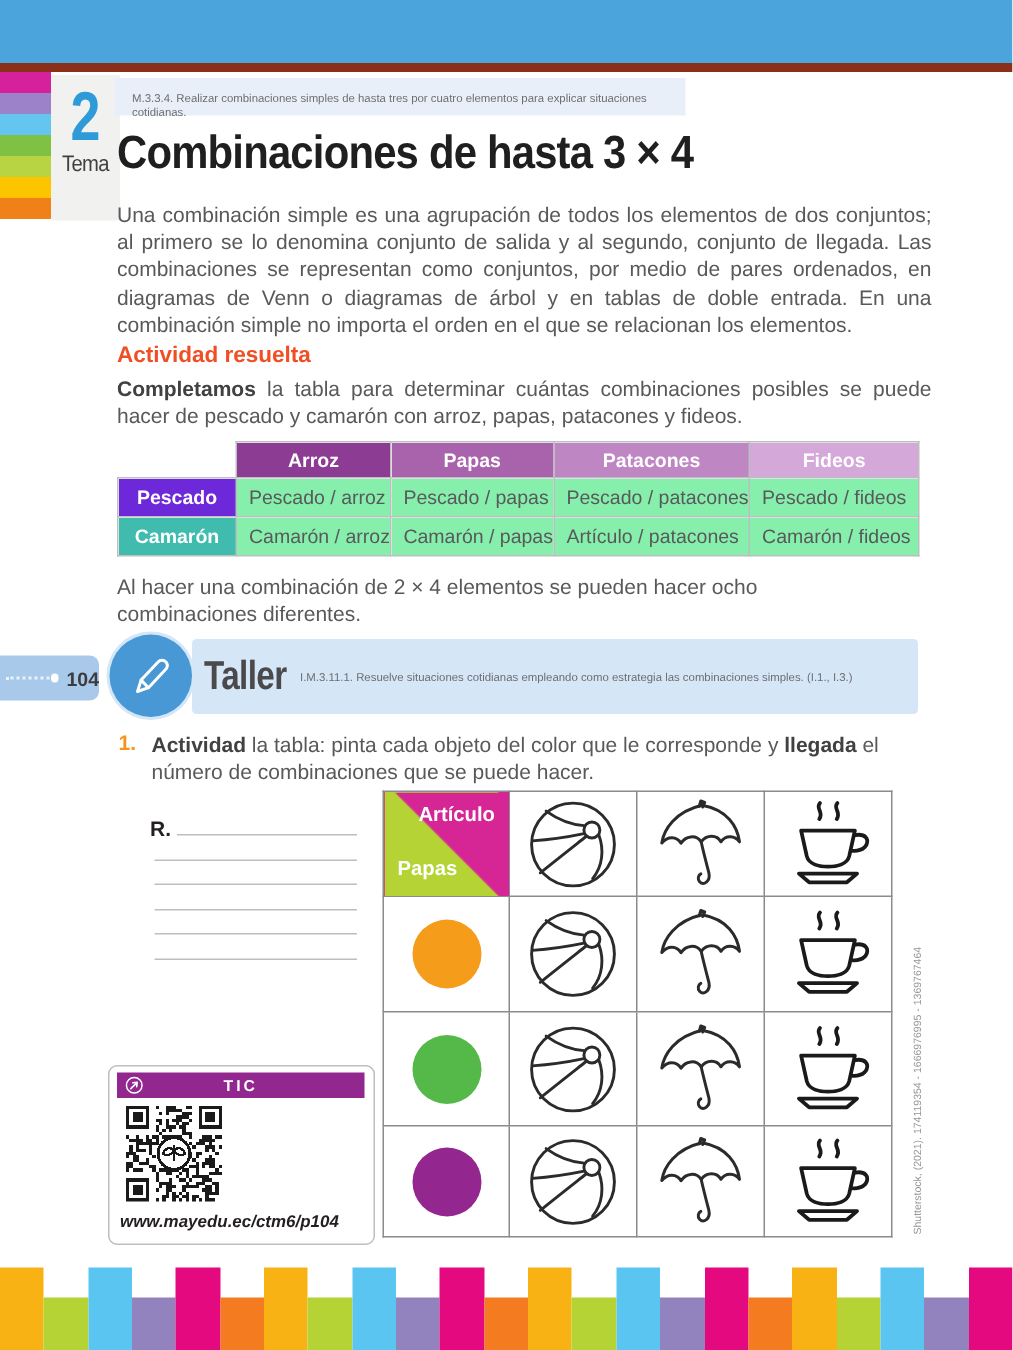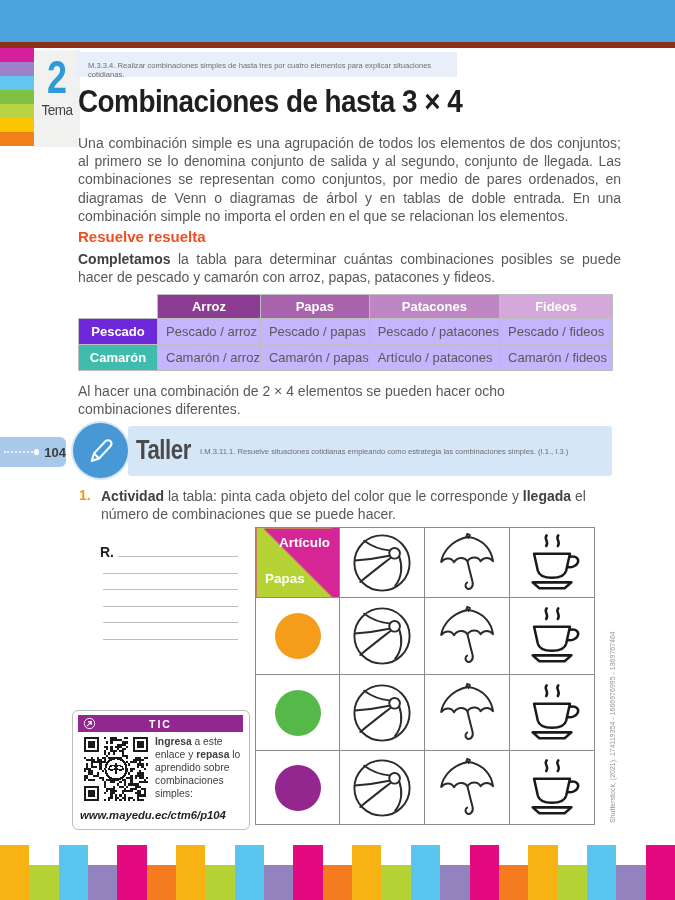--- a/index.html
+++ b/index.html
@@ -29,21 +29,21 @@
                 letter-spacing:-0.6px; white-space:nowrap; transform:scaleX(0.9); transform-origin:left top; }
 
   .intro { left:78px; top:134px; width:543px; font-size:14px; line-height:18.2px; text-align:justify; }
 
   .actividad-heading { left:78px; top:228px; font-size:15px; font-weight:bold; color:#F04E23; }
   .lead { left:78px; top:250px; width:543px; font-size:14px; line-height:18.2px; text-align:justify; }
   .lead b, .intro b, .exercise-text b { color:#414042; }
 
   
   .combo-table { left:78px; top:294px; border-collapse:collapse; table-layout:fixed; }
-  .combo-table td { border:1px solid #BCBEC0; font-size:13px; height:26px; background:#c4b5fd;
+  .combo-table td { border:1px solid #BCBEC0; font-size:13px; height:26px; background:#86efac;
                     padding:0 0 0 8px; color:#58595B; white-space:nowrap; overflow:hidden; }
   .combo-table tr.hdr td { height:24px; text-align:center; padding:0; color:#fff; font-weight:bold;margin-left:13px; }
   .combo-table td.corner { border:none; background:transparent; }
   .combo-table td.rowhdr { text-align:center; padding:0; color:#fff; font-weight:bold; }
 
   .conclusion { left:78px; top:382px; width:500px; font-size:14px; line-height:18.2px; }
 
   
   .taller-banner { left:128px; top:426px; width:484px; height:50px; background:#D5E6F7; border-radius:3px; }
   .taller-circle { left:73px; top:423px; width:55px; height:55px; border-radius:50%; background:#4798D5;
@@ -115,21 +115,21 @@
   <div class="tema-number">2</div>
   <div class="tema-label">Tema</div>
 </div>
 
 <div class="abs standard-banner">M.3.3.4. Realizar combinaciones simples de hasta tres por cuatro elementos para explicar situaciones cotidianas.</div>
 
 <h1 class="abs page-title">Combinaciones de hasta 3 × 4</h1>
 
 <p class="abs intro">Una combinación simple es una agrupación de todos los elementos de dos conjuntos; al primero se lo denomina conjunto de salida y al segundo, conjunto de llegada. Las combinaciones se representan como conjuntos, por medio de pares ordenados, en diagramas de Venn o diagramas de árbol y en tablas de doble entrada. En una combinación simple no importa el orden en el que se relacionan los elementos.</p>
 
-<h2 class="abs actividad-heading">Resuelve resuelta</h2>
+<h2 class="abs actividad-heading">Actividad resuelta</h2>
 
 <p class="abs lead"><b>Completamos</b><span> la tabla para determinar cuántas combinaciones posibles se puede hacer de pescado y camarón con arroz, papas, patacones y fideos.</span></p>
 
 <table class="abs combo-table">
   <colgroup>
       <col style="width:79px">
       <col style="width:95px">
       <col style="width:100px">
       <col style="width:120px">
       <col style="width:113px">
@@ -545,21 +545,20 @@
     <g fill="#1a1a1a">
       <rect x="2" y="2" width="3" height="3"></rect>
       <rect x="24" y="2" width="3" height="3"></rect>
       <rect x="2" y="24" width="3" height="3"></rect>
     </g>
     <g>
       <circle cx="14.5" cy="14.5" r="4.8" fill="#fff" stroke="#1a1a1a" stroke-width="0.9"></circle>
       <path d="M14.5 11.8 v5 M14.5 13.4 c-1.6 -1 -2.9 -0.4 -3.3 1.3 c1.7 0.6 2.9 0 3.3 -1.3 Z M14.5 13.4 c1.6 -1 2.9 -0.4 3.3 1.3 c-1.7 0.6 -2.9 0 -3.3 -1.3 Z" stroke="#1a1a1a" stroke-width="0.7" fill="none"></path>
     </g>
   </svg>
-  <p class="tic-text"><b>Ingresa</b><span> a este enlace y </span><b>repasa</b><span> lo aprendido sobre combinaciones simples:</span></p>
   <div class="tic-url">www.mayedu.ec/ctm6/p104</div>
 </div>
 
 <div class="abs credit">Shutterstock, (2021). 174119354 - 1666976995 - 1369767464</div>
 
 <div class="abs footer-bars">
     <div class="fbar tall" style="background: rgb(249, 178, 19);"></div>
     <div class="fbar short" style="background: rgb(181, 211, 52);"></div>
     <div class="fbar tall" style="background: rgb(91, 197, 242);"></div>
     <div class="fbar short" style="background: rgb(146, 131, 190);"></div>

